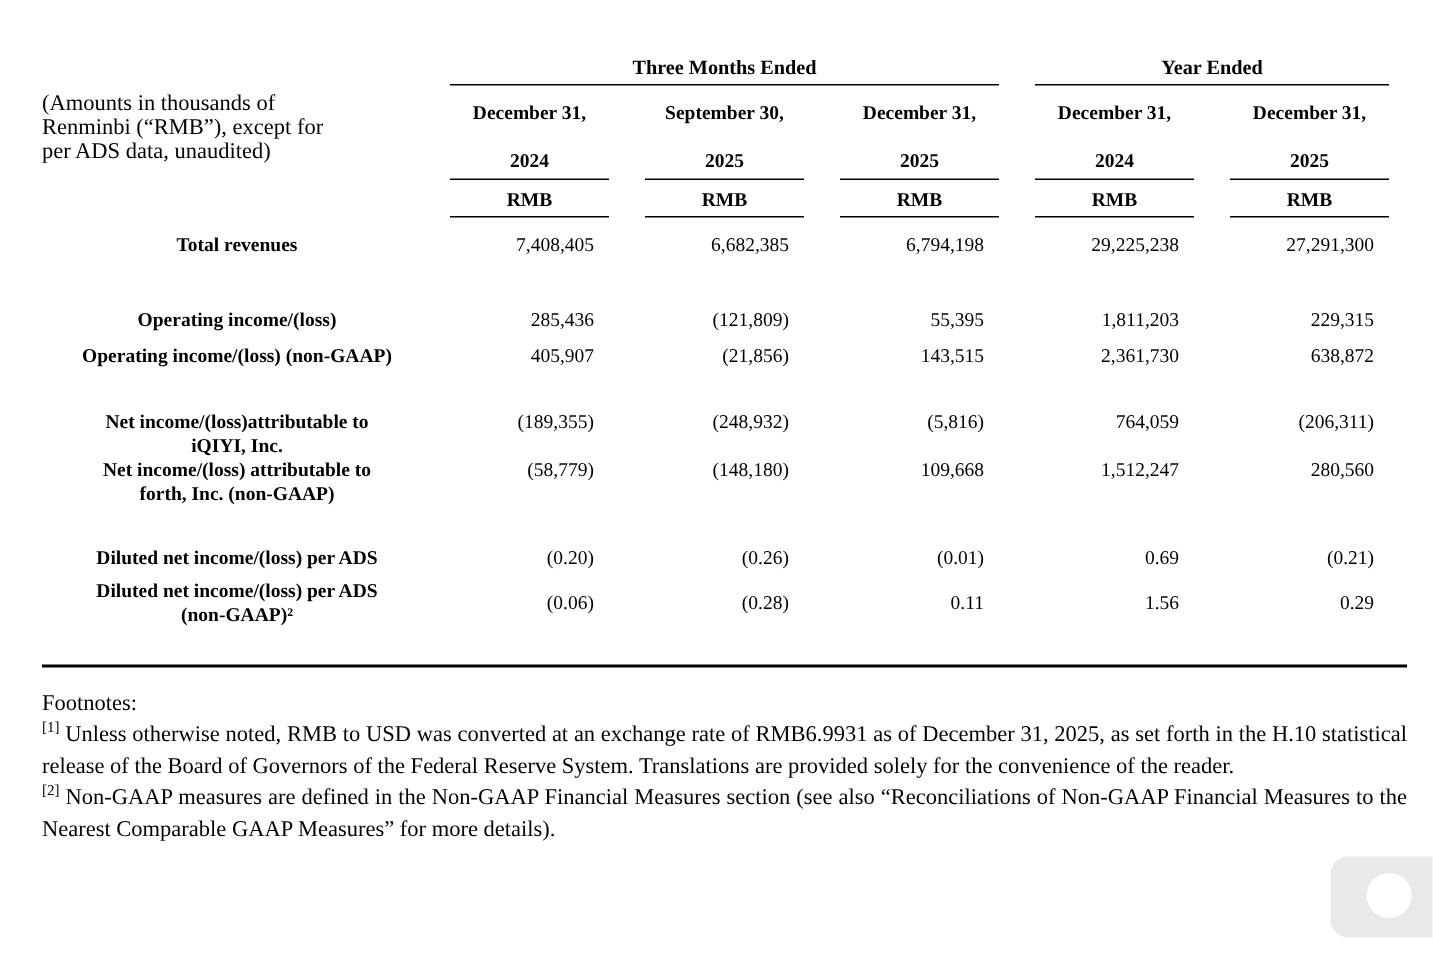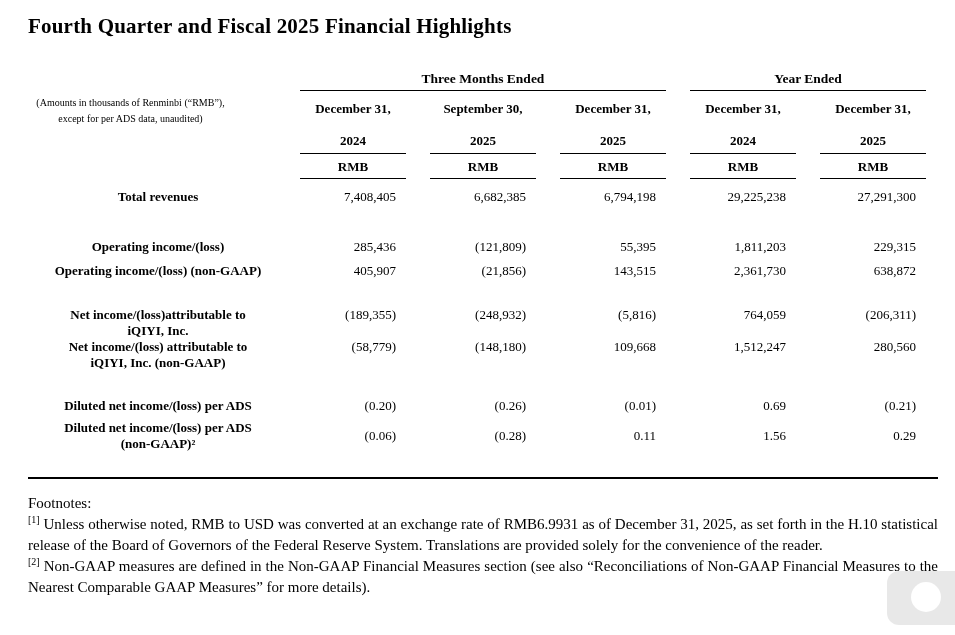--- a/index.html
+++ b/index.html
@@ -18,20 +18,21 @@
     font-size: 21px;
     font-weight: 700;
     margin: 6px 0 32px 0;
     letter-spacing: 0.2px;
   }
 
   table.fin {
     border-collapse: collapse;
     table-layout: fixed;
     width: 910px;
+    margin-top: 29px;
   }
   col.c-label { width: 260px; }
   col.c-data  { width: 130px; }
 
   th, td { padding: 0; font-size: 13px; vertical-align: top; }
   th { font-weight: 700; text-align: center; }
 
   
   .group-cell div {
     font-weight: 700;
@@ -57,21 +58,21 @@
   
   .rmb div {
     font-weight: 700;
     text-align: center;
     margin: 0 12px;
     padding: 5px 0 3px 0;
     border-bottom: 1.5px solid #000;
   }
 
   
-  .note { font-size: 10px; line-height: 16px; padding-top: 4px; text-align: center; }
+  .note { font-size: 15px; line-height: 16px; padding-top: 4px; }
   .note div { width: 205px; }
 
   
   .drow td { padding: 4px 0; line-height: 16px; }
   .drow td.val { text-align: right; padding-right: 22px; }
   .drow td.lbl { font-weight: 700; text-align: center; }
   .drow td.lbl span { display: block; white-space: nowrap; }
   tr.first td { padding-top: 10px; }
   tr.tight td { padding-top: 0; padding-bottom: 0; }
   tr.near td { padding-top: 3px; padding-bottom: 3px; }
@@ -91,21 +92,20 @@
   
   .watermark { position: absolute; right: -12px; bottom: 8px; width: 82px; height: 56px; opacity: 0.22; }
   .wm-box { position: absolute; right: 0; top: 0; width: 80px; height: 54px; border-radius: 12px; background: #9a9a9a; }
   .wm-circle { position: absolute; right: 26px; top: 11px; width: 30px; height: 30px; border-radius: 50%; background: #ffffff; }
 </style>
 </head>
 <body>
 
 <div class="page">
 
-  <h1 class="title">Fourth Quarter and Fiscal 2025 Financial Highlights</h1>
 
   <table class="fin">
     <colgroup>
       <col class="c-label">
         <col class="c-data">
         <col class="c-data">
         <col class="c-data">
         <col class="c-data">
         <col class="c-data">
     </colgroup>
@@ -221,21 +221,21 @@
       <td class="val">(189,355)</td>
       <td class="val">(248,932)</td>
       <td class="val">(5,816)</td>
       <td class="val">764,059</td>
       <td class="val">(206,311)</td>
     </tr>
 
     <tr class="drow tight">
       <td class="lbl">
         <span>Net income/(loss) attributable to</span>
-            <span>iQIYI, Inc. (non-GAAP)</span>
+            <span>forth, Inc. (non-GAAP)</span>
       </td>
       <td class="val">(58,779)</td>
       <td class="val">(148,180)</td>
       <td class="val">109,668</td>
       <td class="val">1,512,247</td>
       <td class="val">280,560</td>
     </tr>
 
     <tr class="sp sp3">
           <td colspan="6"></td>

